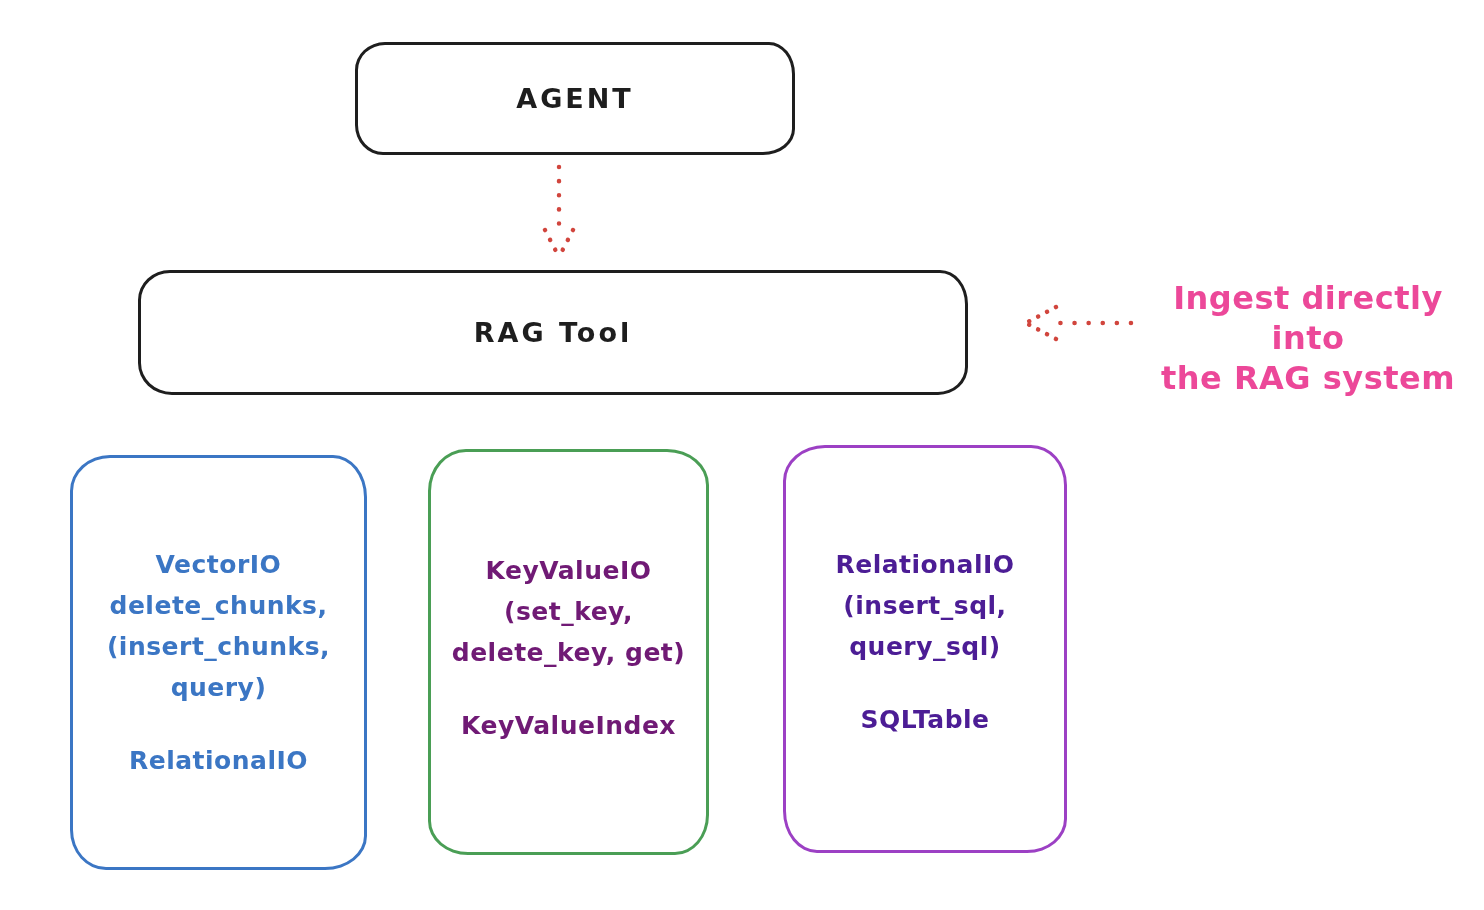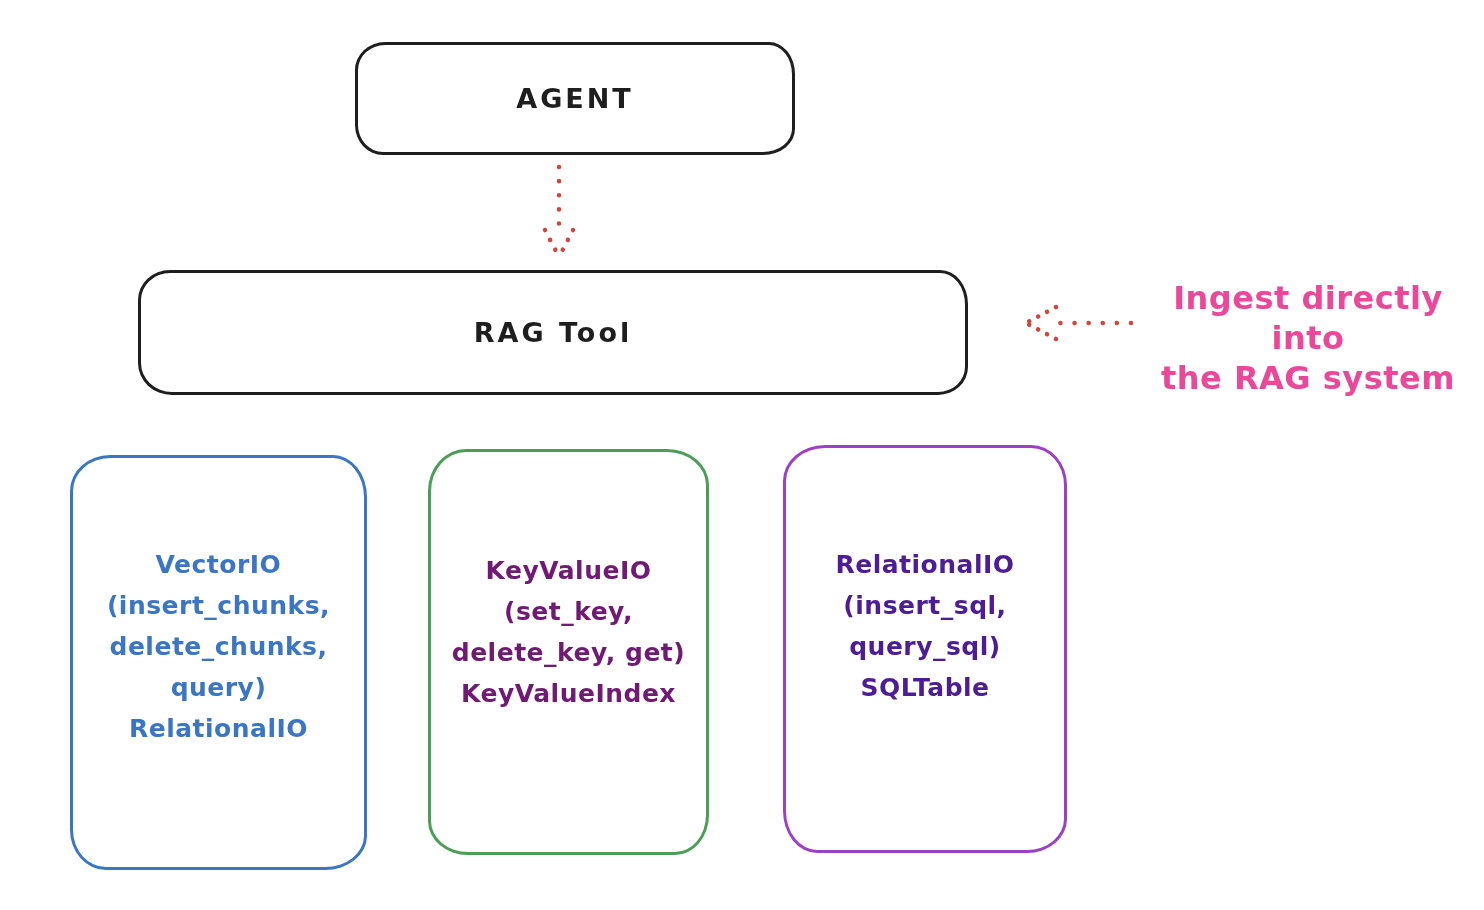--- a/index.html
+++ b/index.html
@@ -76,20 +76,21 @@
     font-size: 25px;
     font-weight: 600;
     line-height: 41px;
     letter-spacing: 0.5px;
     white-space: nowrap;
   }
   .io-blue-text   { color: #3b76c4; }
   .io-green-text  { color: #701a75; }
   .io-purple-text { color: #4c1d95; }
   .io-index {
+    margin-top: 32px;
   }
   .arrow {
     position: absolute;
   }
   .v-arrow { left: 537px; top: 162px; }
   .h-arrow { left: 1016px; top: 300px; }
   .annotation {
     position: absolute;
     left: 1140px; top: 278px;
     width: 336px;
@@ -124,22 +125,22 @@
     <path d="M40 7 L10 23 M40 39 L10 23" fill="none" stroke-width="4.5" stroke-linecap="round" stroke-dasharray="0.1 10" stroke="#d1453d"></path>
   </svg>
 
   <div class="annotation">
     <div>Ingest directly into</div>
     <div>the RAG system</div>
   </div>
 
   <div class="sketch-box io-box io-box-blue">
     <div class="io-line io-blue-text">VectorIO</div>
+    <div class="io-line io-blue-text">delete_chunks,</div>
     <div class="io-line io-blue-text">(insert_chunks,</div>
-    <div class="io-line io-blue-text">delete_chunks,</div>
     <div class="io-line io-blue-text">query)</div>
     <div class="io-line io-blue-text io-index">RelationalIO</div>
   </div>
 
   <div class="sketch-box io-box io-box-green">
     <div class="io-line io-green-text">KeyValueIO</div>
     <div class="io-line io-green-text">(set_key,</div>
     <div class="io-line io-green-text">delete_key, get)</div>
     <div class="io-line io-green-text io-index">KeyValueIndex</div>
   </div>

